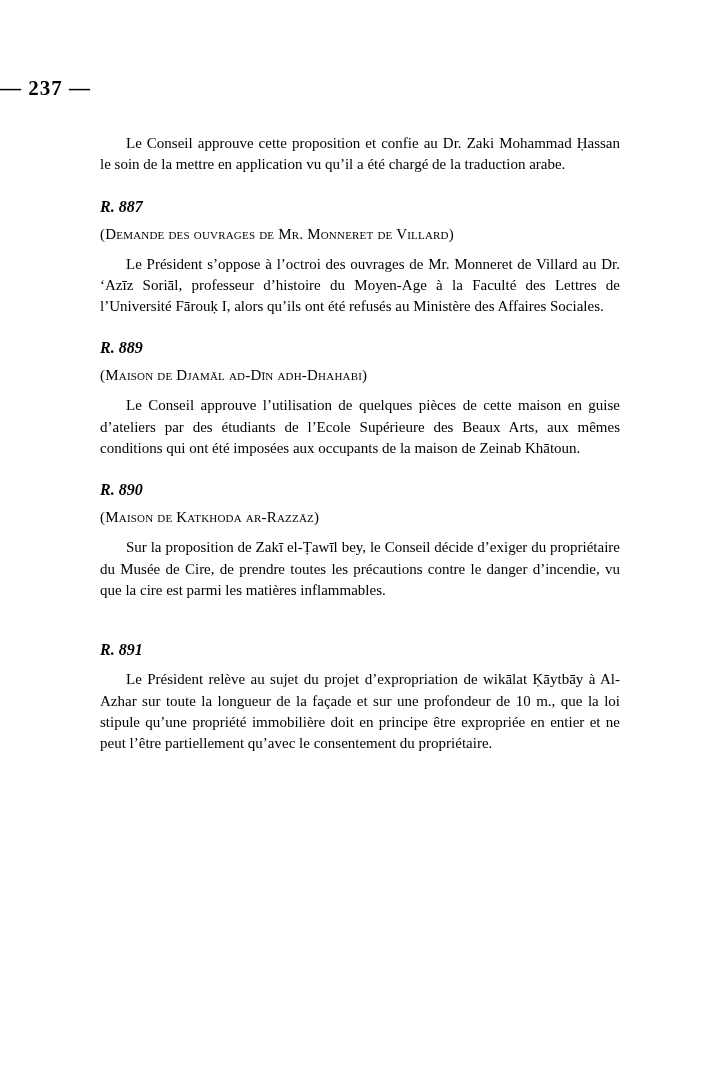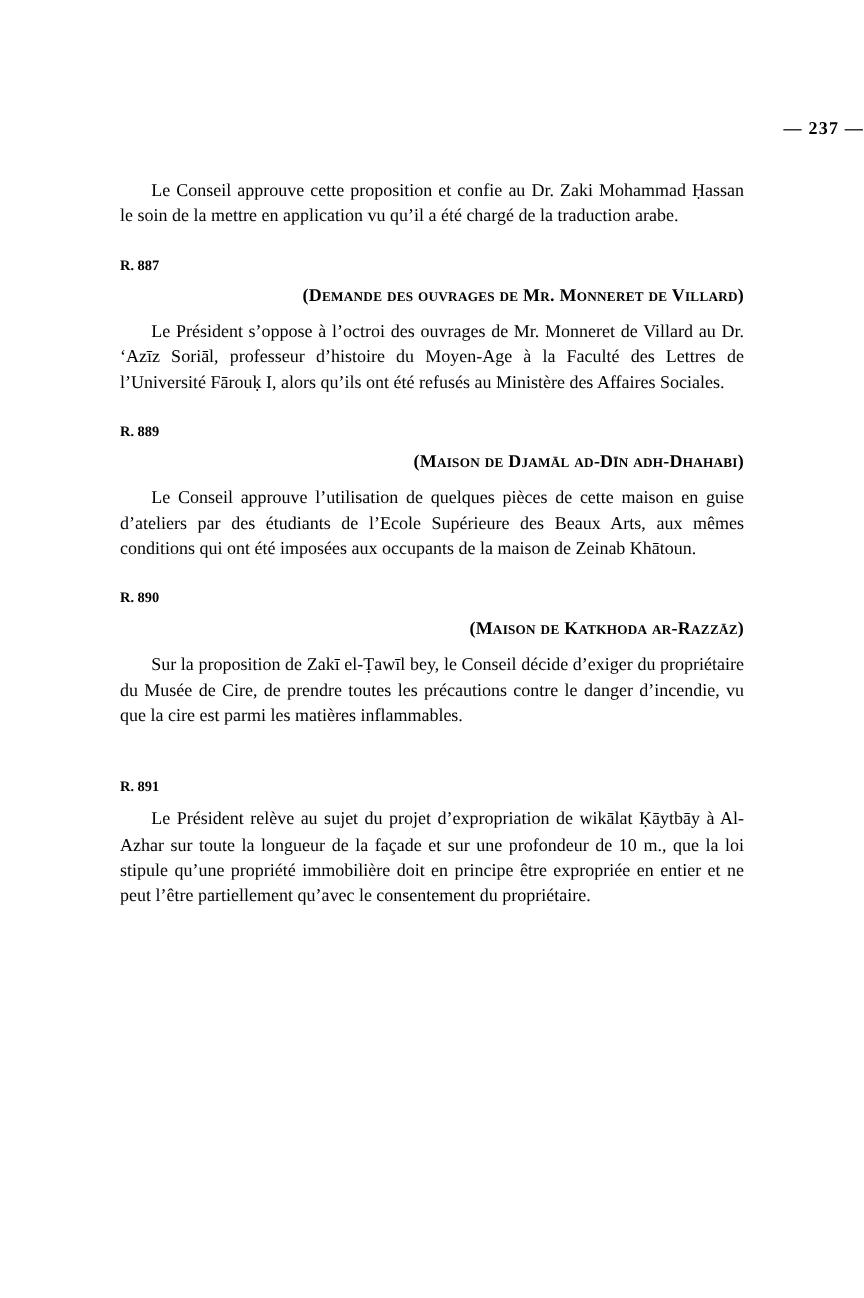--- a/index.html
+++ b/index.html
@@ -15,26 +15,26 @@
     overflow: hidden;
   }
   .page {
     position: relative;
     width: 720px;
     height: 1082px;
     box-sizing: border-box;
     padding: 0;
   }
   .page-number {
-    text-align: right;
+    text-align: left;
     font-family: "Liberation Serif", serif;
     font-weight: bold;
-    font-size: 15px;
+    font-size: 21px;
     letter-spacing: 1px;
-    margin-top: 100px;
+    margin-top: 76px;
     margin-bottom: 0;
   }
   .content {
     margin: 0 auto;
     width: 520px;
     padding-top: 32px;
   }
   p {
     margin: 0;
     font-size: 15px;
@@ -43,33 +43,34 @@
     text-justify: inter-word;
   }
   p.body {
     text-indent: 26px;
     margin-bottom: 0;
   }
   .block {
     margin-bottom: 17px;
   }
   .ref {
+    font-style: italic;
     font-weight: bold;
-    font-size: 12px;
+    font-size: 16px;
     margin-top: 22px;
     margin-bottom: 10px;
     text-align: left;
   }
   .ref.spaced-top {
     margin-top: 40px;
   }
   .heading {
-    text-align: right;
+    text-align: left;
     font-size: 15px;
-    font-weight: bold;
+    font-weight: normal;
     font-variant: small-caps;
     text-transform: none;
     margin-bottom: 11px;
     letter-spacing: 0.2px;
   }
   .para-gap {
     margin-top: 14px;
   }
 </style>
 </head>

